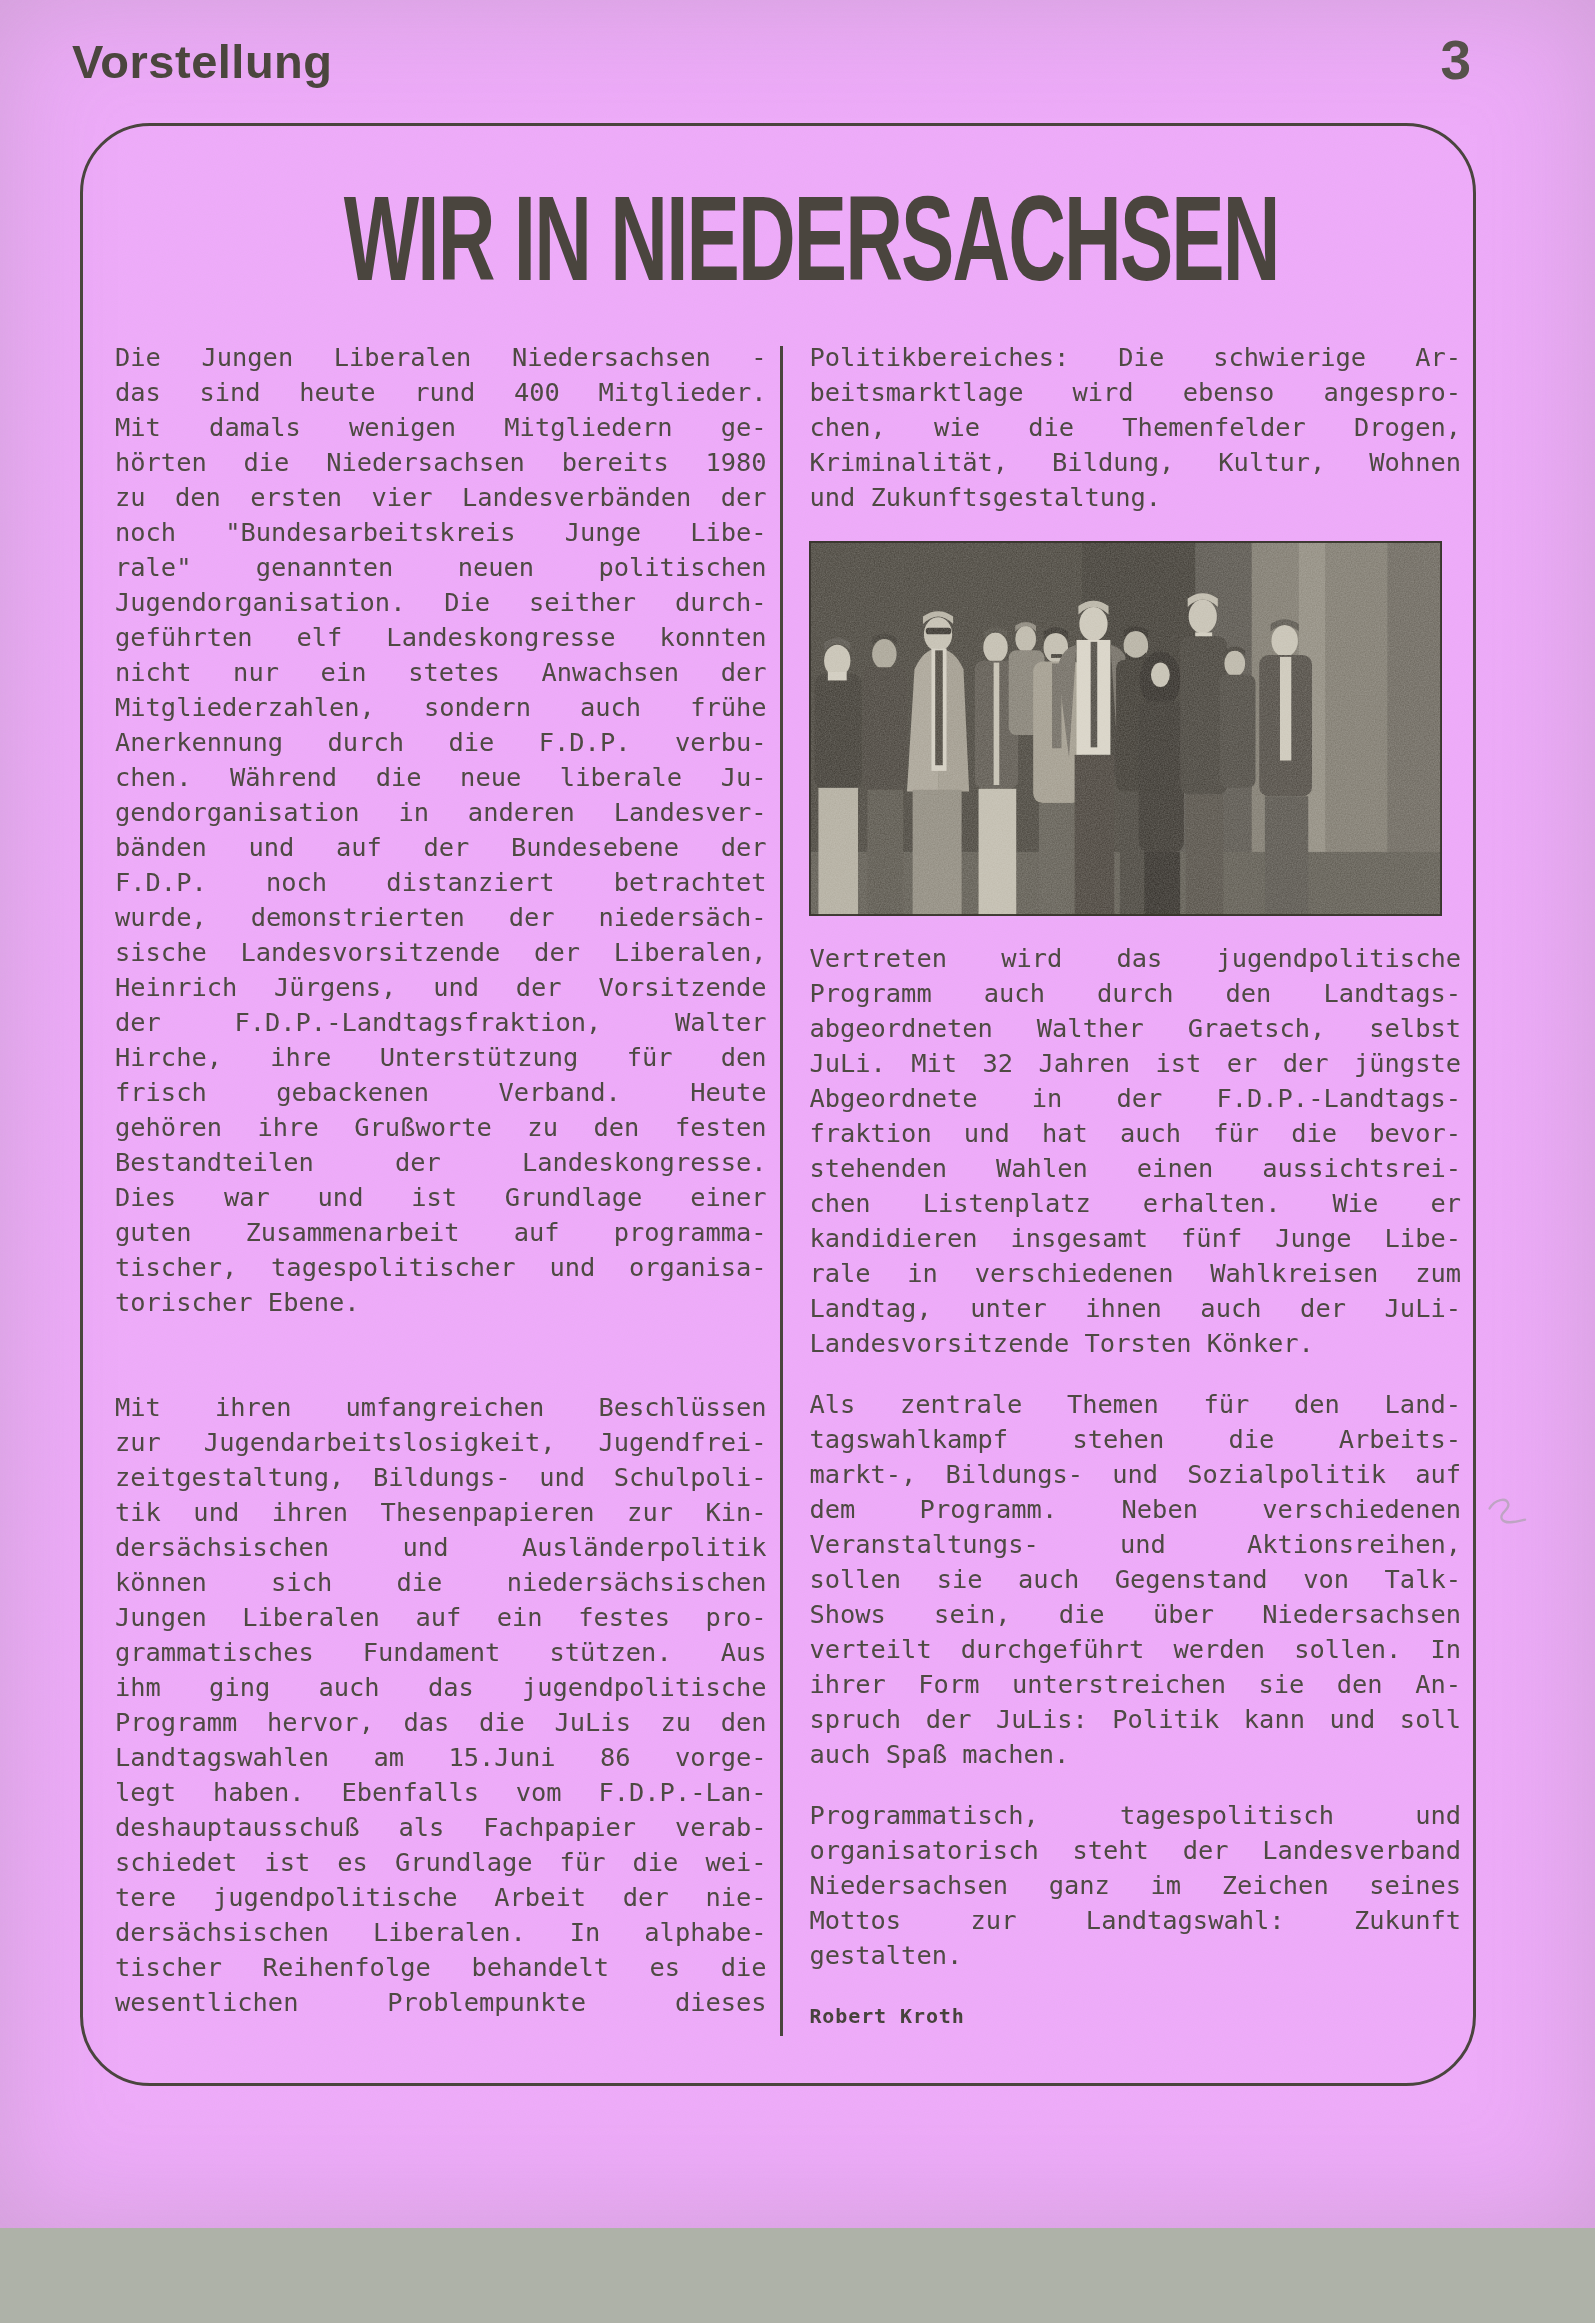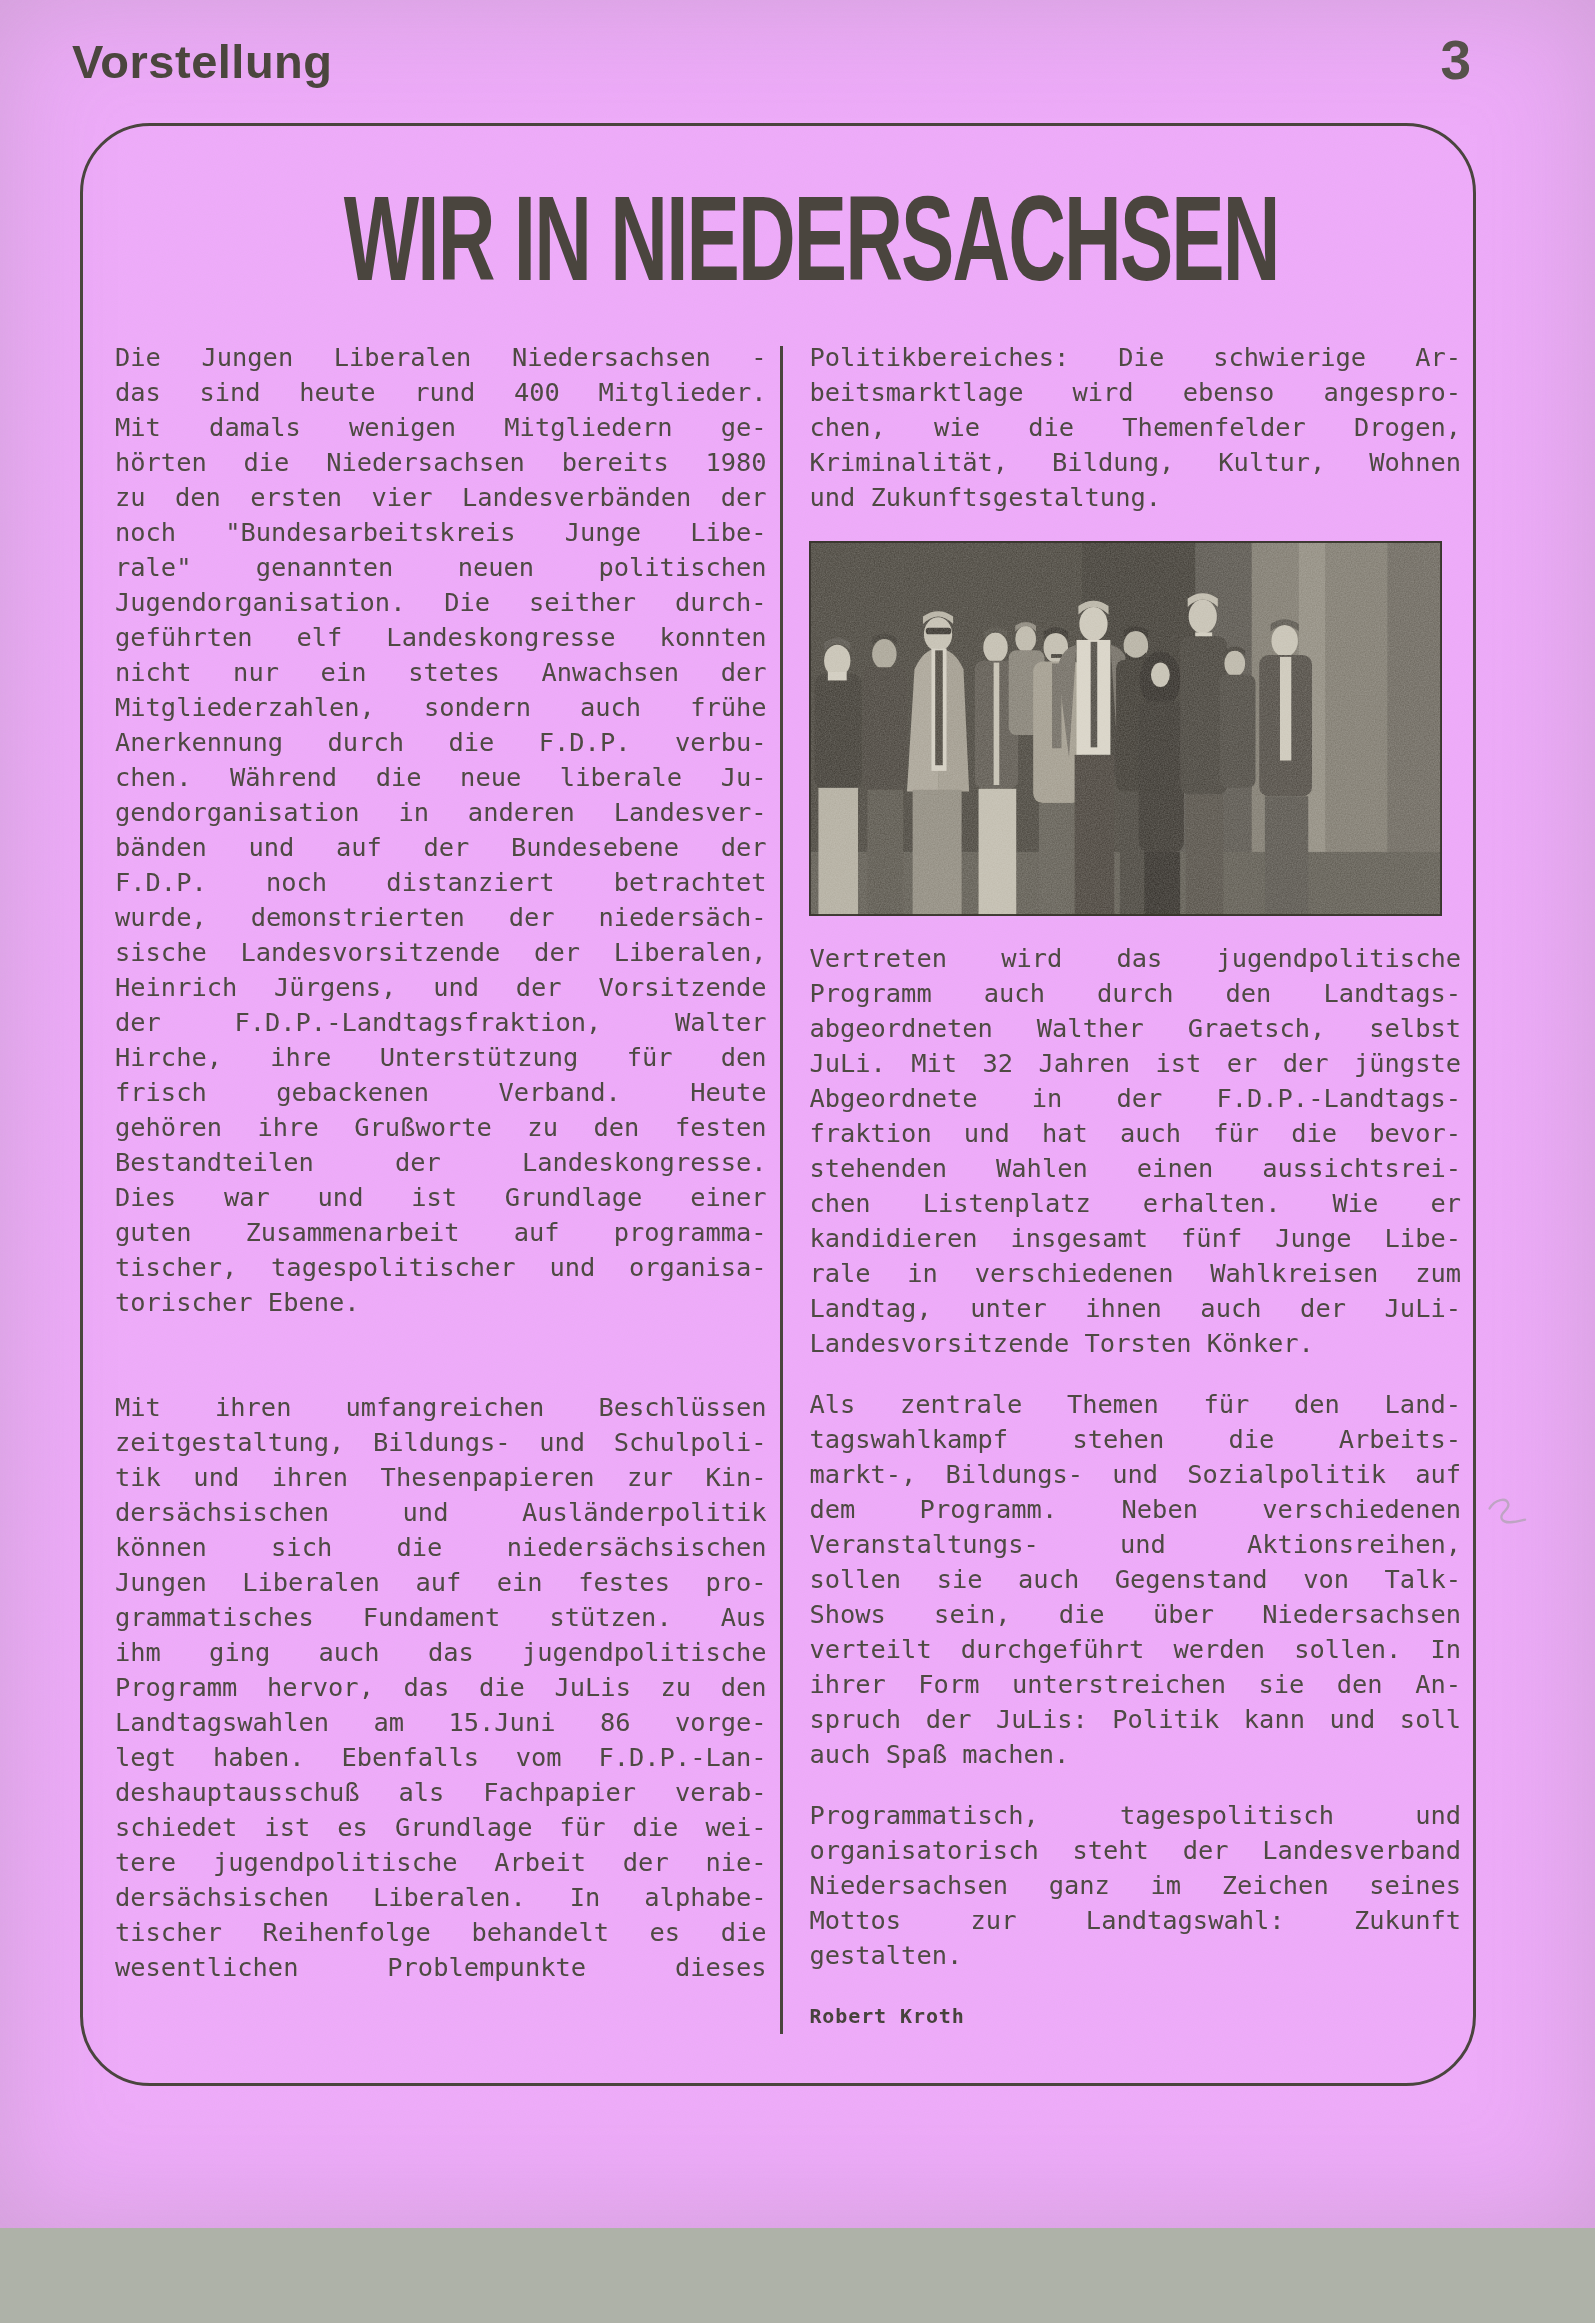--- a/index.html
+++ b/index.html
@@ -103,20 +103,21 @@
             <div class="line">frisch gebackenen Verband. Heute</div>
             <div class="line">gehören ihre Grußworte zu den festen</div>
             <div class="line">Bestandteilen der Landeskongresse.</div>
             <div class="line">Dies war und ist Grundlage einer</div>
             <div class="line">guten Zusammenarbeit auf programma-</div>
             <div class="line">tischer, tagespolitischer und organisa-</div>
             <div class="line flush">torischer Ebene.</div>
           </div>
           <div class="para">
             <div class="line">Mit ihren umfangreichen Beschlüssen</div>
+            <div class="line">zur Jugendarbeitslosigkeit, Jugendfrei-</div>
             <div class="line">zeitgestaltung, Bildungs- und Schulpoli-</div>
             <div class="line">tik und ihren Thesenpapieren zur Kin-</div>
             <div class="line">dersächsischen und Ausländerpolitik</div>
             <div class="line">können sich die niedersächsischen</div>
             <div class="line">Jungen Liberalen auf ein festes pro-</div>
             <div class="line">grammatisches Fundament stützen. Aus</div>
             <div class="line">ihm ging auch das jugendpolitische</div>
             <div class="line">Programm hervor, das die JuLis zu den</div>
             <div class="line">Landtagswahlen am 15.Juni 86 vorge-</div>
             <div class="line">legt haben. Ebenfalls vom F.D.P.-Lan-</div>

